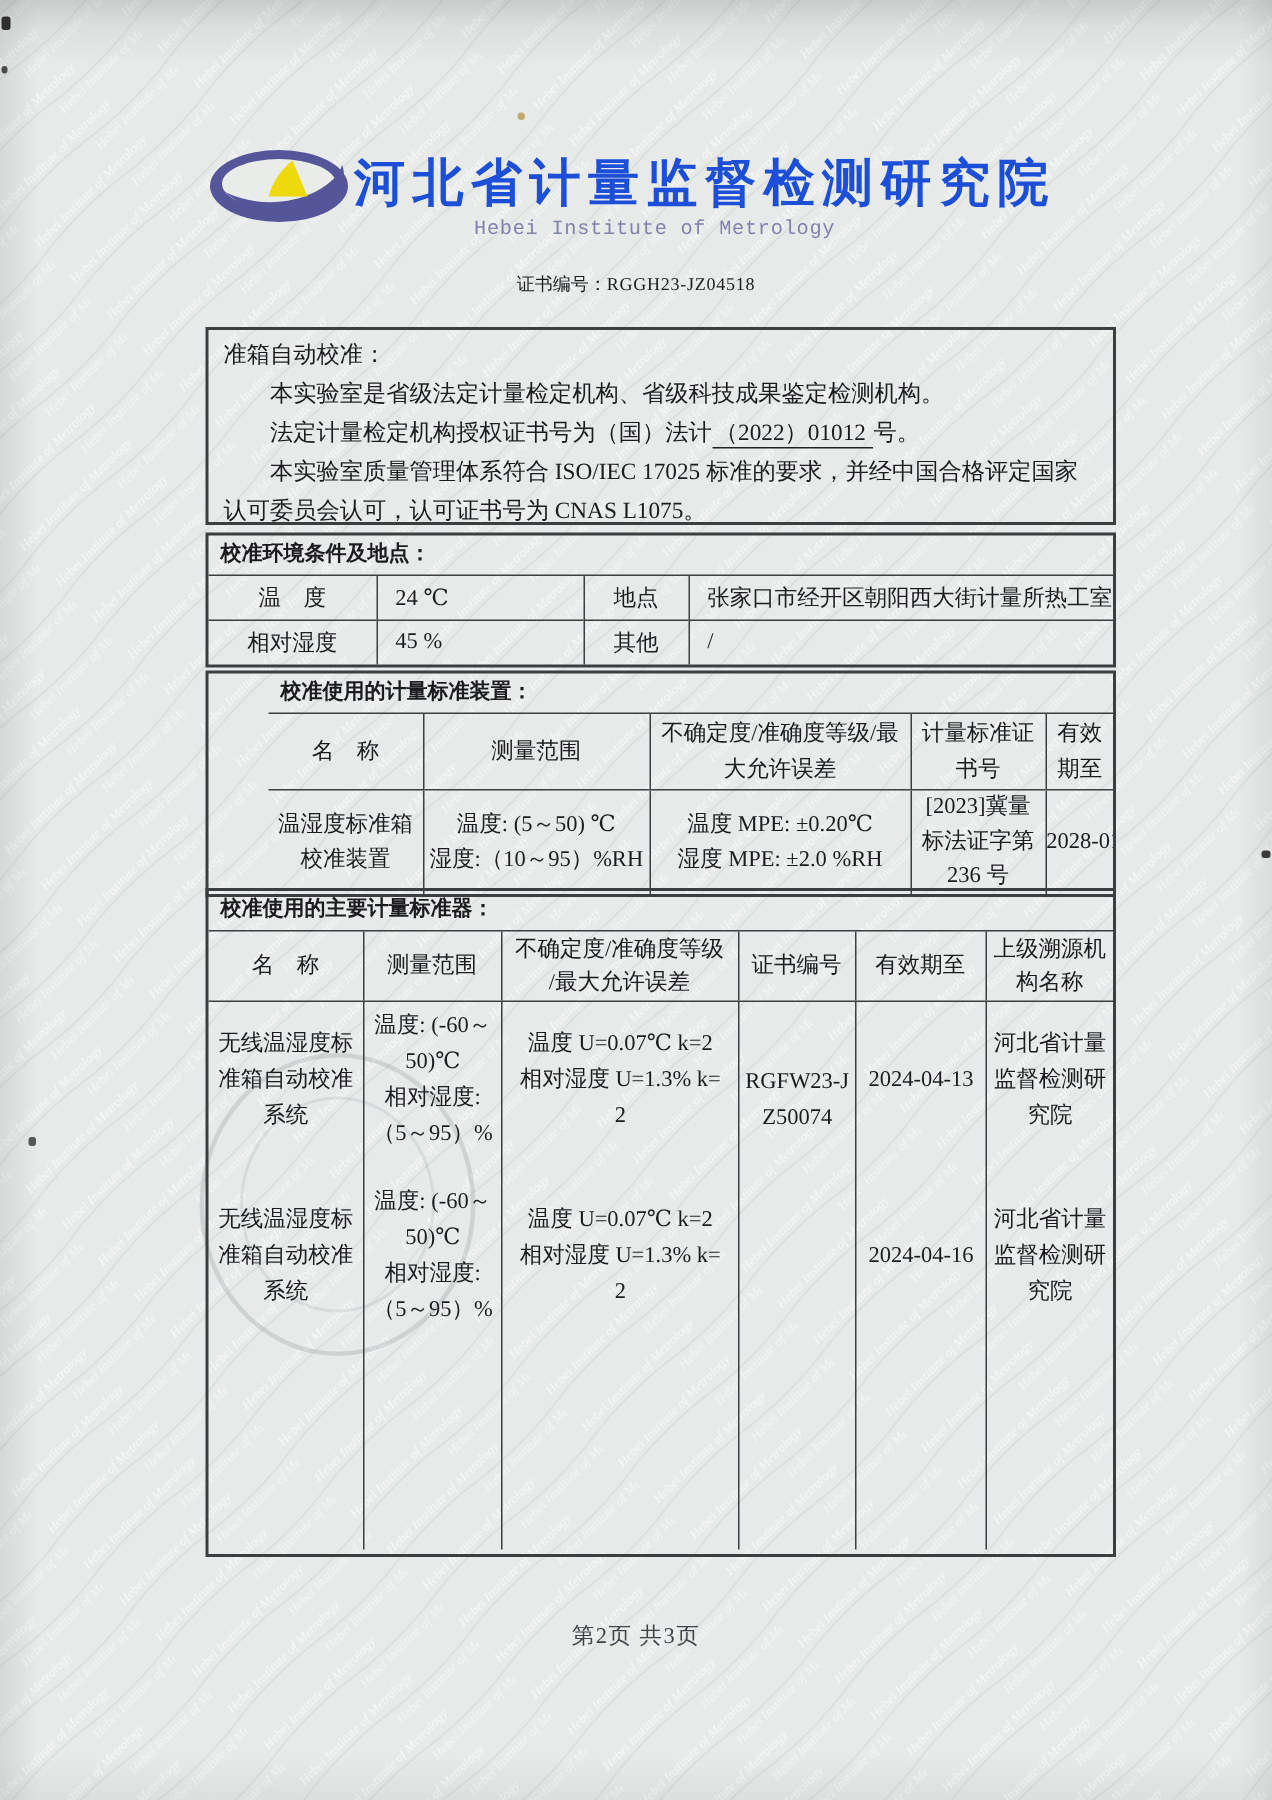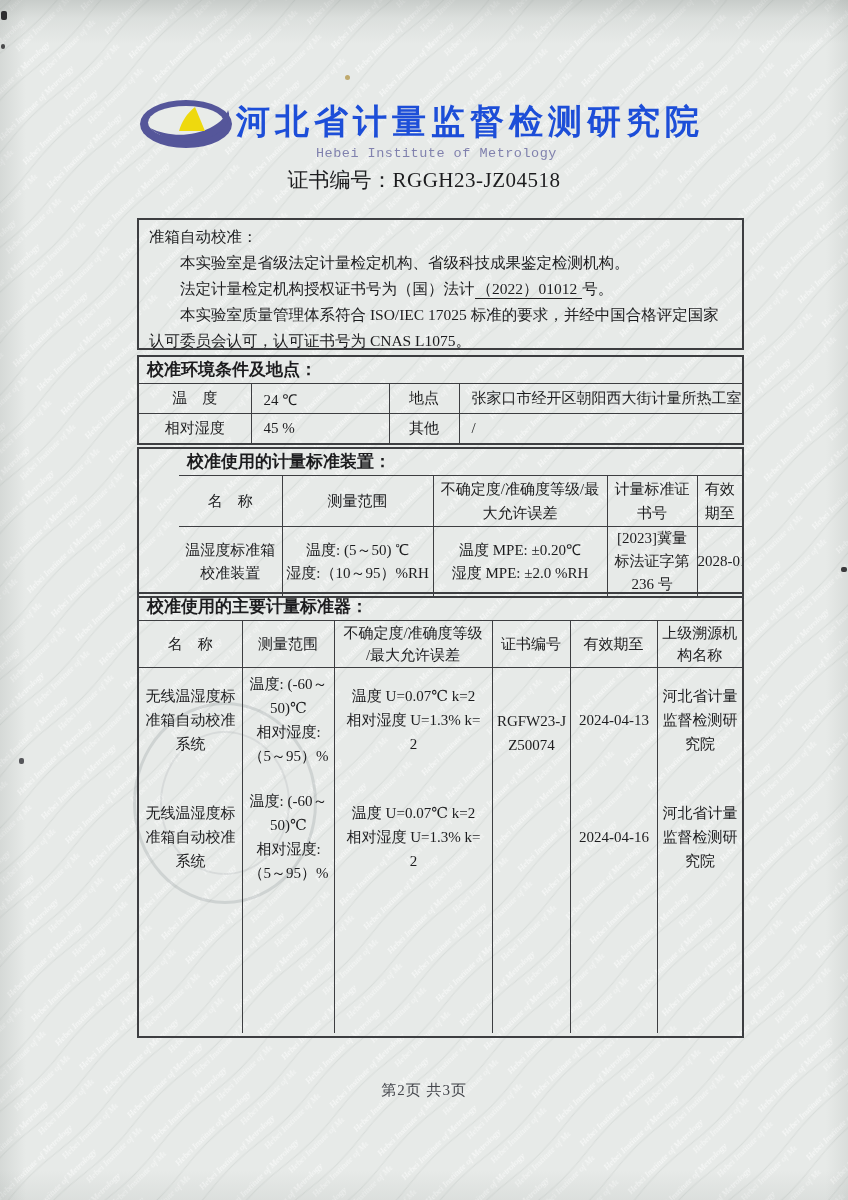--- a/index.html
+++ b/index.html
@@ -19,35 +19,35 @@
   }
   .wm { position:absolute; left:0; top:0; z-index:0; }
   .content { position:absolute; inset:0; z-index:2; }
 
   
   .logo { position:absolute; left:138px; top:97px; }
   .org-cn { position:absolute; left:236px; top:99px; font-size:34px; letter-spacing:5px;
             color:#1d4ed8; font-weight:600; white-space:nowrap; }
   .org-en { position:absolute; left:316px; top:146px; font-family:"Liberation Mono",monospace;
             font-size:13.5px; color:#8182ae; letter-spacing:0.5px; }
-  .cert-line { position:absolute; left:0; top:166px; width:848px; text-align:center; font-size:21px; }
+  .cert-line { position:absolute; left:0; top:181px; width:848px; text-align:center; font-size:12px; }
   .cert-line .no { letter-spacing:0.5px; }
 
   
   .box { position:absolute; left:137px; width:607px; box-sizing:border-box;
          border:2px solid #3d3e41; background:transparent; }
-  .box-title { font-weight:bold; font-size:17px; height:26px; line-height:26px;
+  .box-title { font-weight:bold; font-size:14px; height:26px; line-height:26px;
                padding-left:8px; border-bottom:1.5px solid #3d3e41; }
 
   
   .auth { top:218px; height:132px; font-size:15.5px; line-height:26px; padding:4px 10px 0 10px; }
   .auth .para { text-indent:2em; }
   .u { border-bottom:1.5px solid #222; padding:0 5px 1px 2px; }
 
-  table { border-collapse:collapse; table-layout:fixed; width:100%;font-family:Liberation Serif, serif; }
+  table { border-collapse:collapse; table-layout:fixed; width:100%; }
   td { border-left:1.5px solid #3d3e41; border-top:1.5px solid #3d3e41;
        font-size:15px; text-align:center; padding:0; overflow:hidden; }
   td:first-child { border-left:none; }
   tr.first > td { border-top:none; }
   .tl { text-align:left; padding-left:12px; }
   .ml { white-space:pre-line; line-height:23px;margin-top:32px; }
   .nowrap { white-space:nowrap; }
 
   .env { top:355px; }
   .env td { height:29px; }

